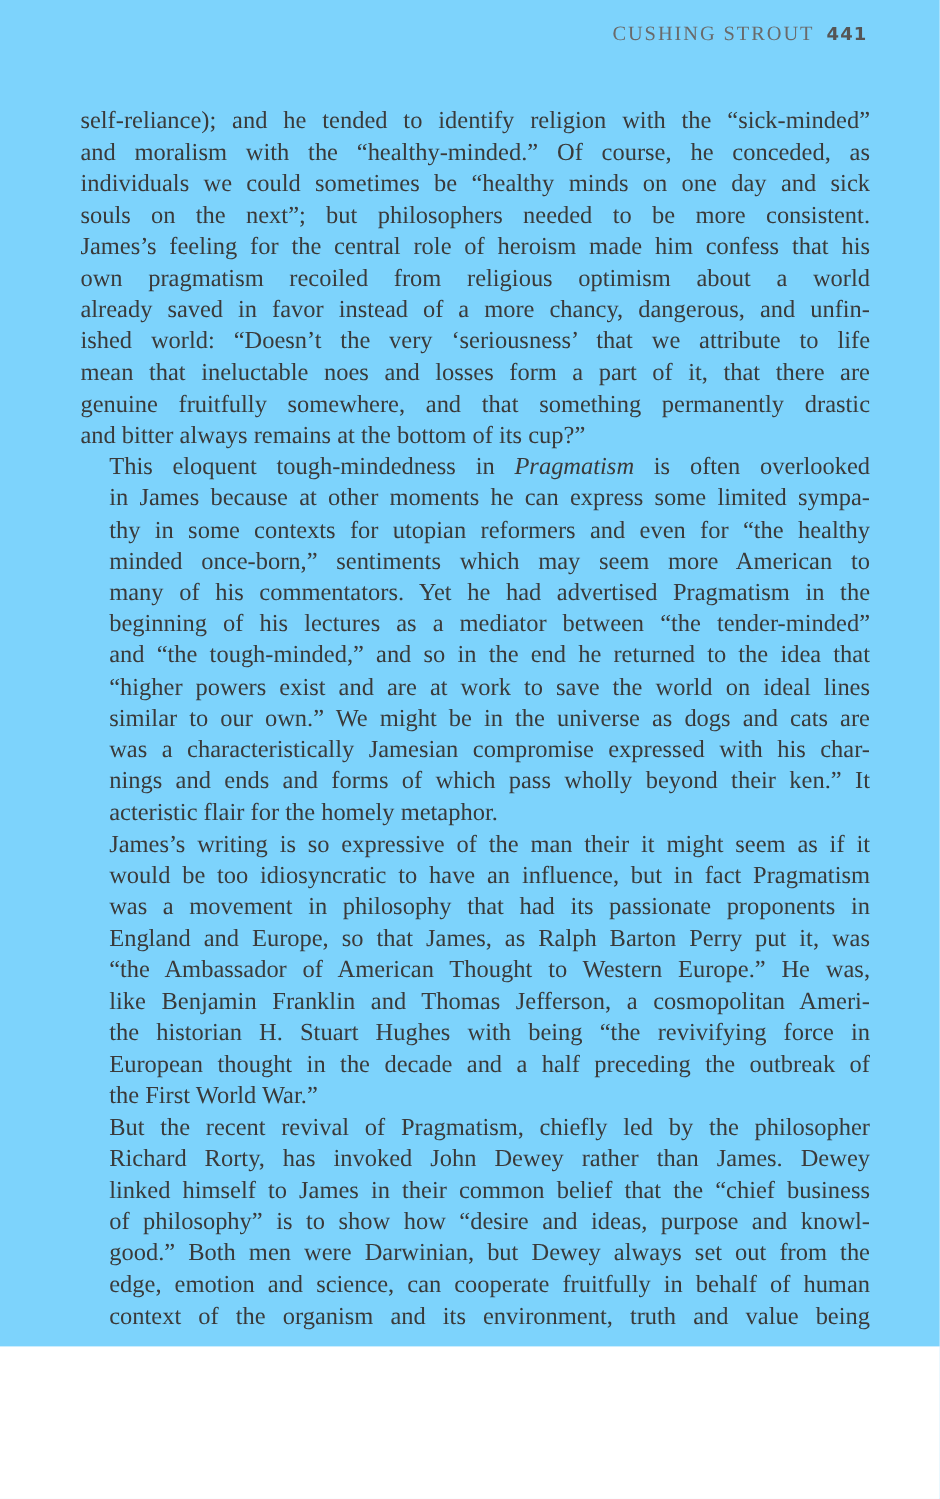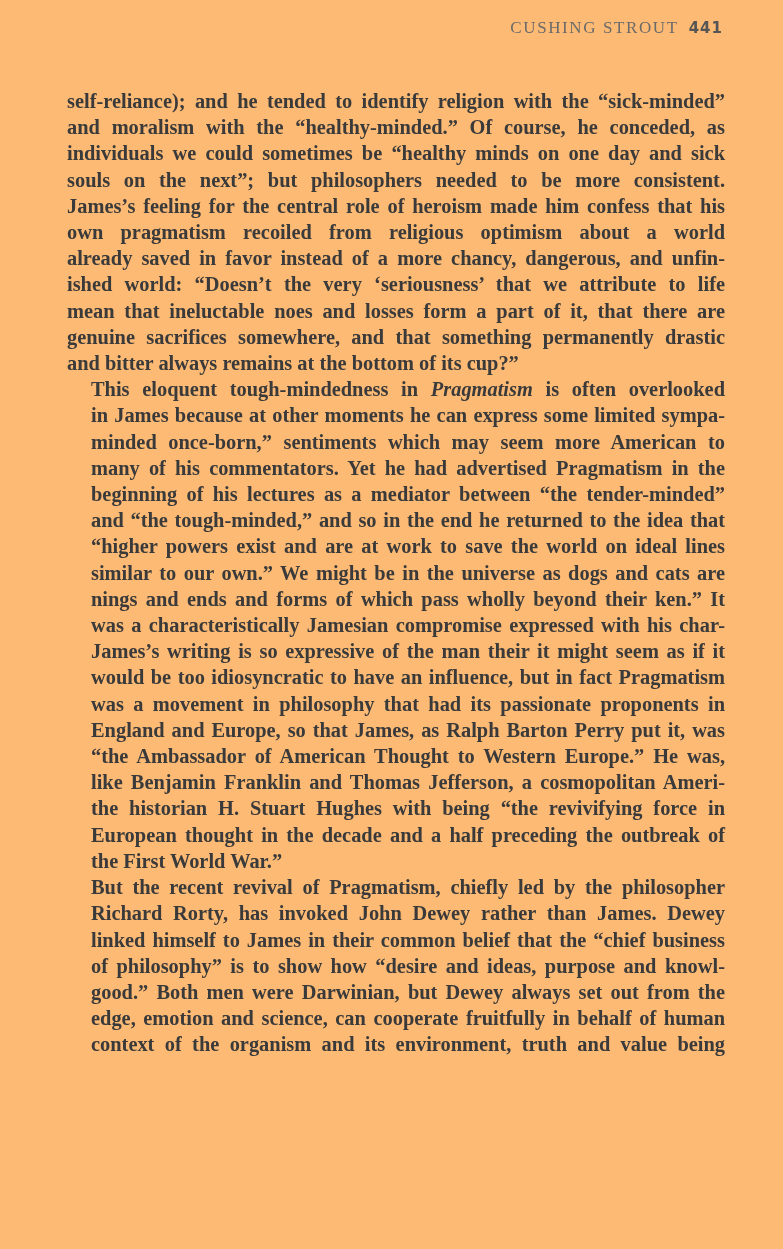--- a/index.html
+++ b/index.html
@@ -1,34 +1,34 @@
 <!DOCTYPE html>
 <html><head>
 <meta charset="utf-8">
 <style>
   html, body { margin: 0; padding: 0; background: #ffffff; }
   body { width: 783px; height: 1249px; position: relative; overflow: hidden; }
-  .page { position: absolute; left: 0; top: 0; width: 783px; height: 1249px; background: #fdba74; }
+  .page { position: absolute; left: 0; top: 0; width: 783px; height: 1122px; background: #7dd3fc; }
   .running-head {
     position: absolute; top: 18px; right: 60px;
     font-family: "Liberation Serif", serif; font-size: 17px; letter-spacing: 1.6px;
     color: #6a6a6a; white-space: nowrap;
   }
   .running-head .folio {
     font-family: "DejaVu Sans", sans-serif; font-weight: bold; font-size: 15px;
     letter-spacing: 1px; color: #555; margin-left: 10px;
   }
   .body-text {
     position: absolute; left: 67px; top: 88px; width: 658px;
     font-family: "Liberation Serif", serif; font-size: 20.4px; line-height: 26.2px;
     color: #3a3a3a; text-align: justify; hyphens: manual;
   }
   .body-text p { margin: 0; text-indent: 0; }
   .body-text p.indent { text-indent: 24px; }
-  .line { display: block; text-align: justify; text-align-last: justify; white-space: nowrap; font-weight: bold; }
+  .line { display: block; text-align: justify; text-align-last: justify; white-space: nowrap; }
   .line.last { text-align-last: left; }
   em { font-style: italic; }
 </style>
 </head>
 <body>
 
 <div class="page">
   <div class="running-head">
     <span>CUSHING STROUT</span><span class="folio">441</span>
   </div>
@@ -36,34 +36,36 @@
       <p>
         <span class="line">self-reliance); and he tended to identify religion with the “sick-minded”</span>
         <span class="line">and moralism with the “healthy-minded.” Of course, he conceded, as</span>
         <span class="line">individuals we could sometimes be “healthy minds on one day and sick</span>
         <span class="line">souls on the next”; but philosophers needed to be more consistent.</span>
         <span class="line">James’s feeling for the central role of heroism made him confess that his</span>
         <span class="line">own pragmatism recoiled from religious optimism about a world</span>
         <span class="line">already saved in favor instead of a more chancy, dangerous, and unfin-</span>
         <span class="line">ished world: “Doesn’t the very ‘seriousness’ that we attribute to life</span>
         <span class="line">mean that ineluctable noes and losses form a part of it, that there are</span>
-        <span class="line">genuine sacrifices somewhere, and that something permanently drastic</span>
+        <span class="line">genuine fruitfully somewhere, and that something permanently drastic</span>
         <span class="line last">and bitter always remains at the bottom of its cup?”</span>
       </p>
       <p class="indent">
         <span class="line" style="text-indent: 24px;">This eloquent tough-mindedness in <em>Pragmatism</em> is often overlooked</span>
         <span class="line">in James because at other moments he can express some limited sympa-</span>
+        <span class="line">thy in some contexts for utopian reformers and even for “the healthy</span>
         <span class="line">minded once-born,” sentiments which may seem more American to</span>
         <span class="line">many of his commentators. Yet he had advertised Pragmatism in the</span>
         <span class="line">beginning of his lectures as a mediator between “the tender-minded”</span>
         <span class="line">and “the tough-minded,” and so in the end he returned to the idea that</span>
         <span class="line">“higher powers exist and are at work to save the world on ideal lines</span>
         <span class="line">similar to our own.” We might be in the universe as dogs and cats are</span>
+        <span class="line">was a characteristically Jamesian compromise expressed with his char-</span>
         <span class="line">nings and ends and forms of which pass wholly beyond their ken.” It</span>
-        <span class="line">was a characteristically Jamesian compromise expressed with his char-</span>
+        <span class="line last">acteristic flair for the homely metaphor.</span>
       </p>
       <p class="indent">
         <span class="line" style="text-indent: 24px;">James’s writing is so expressive of the man their it might seem as if it</span>
         <span class="line">would be too idiosyncratic to have an influence, but in fact Pragmatism</span>
         <span class="line">was a movement in philosophy that had its passionate proponents in</span>
         <span class="line">England and Europe, so that James, as Ralph Barton Perry put it, was</span>
         <span class="line">“the Ambassador of American Thought to Western Europe.” He was,</span>
         <span class="line">like Benjamin Franklin and Thomas Jefferson, a cosmopolitan Ameri-</span>
         <span class="line">the historian H. Stuart Hughes with being “the revivifying force in</span>
         <span class="line">European thought in the decade and a half preceding the outbreak of</span>

